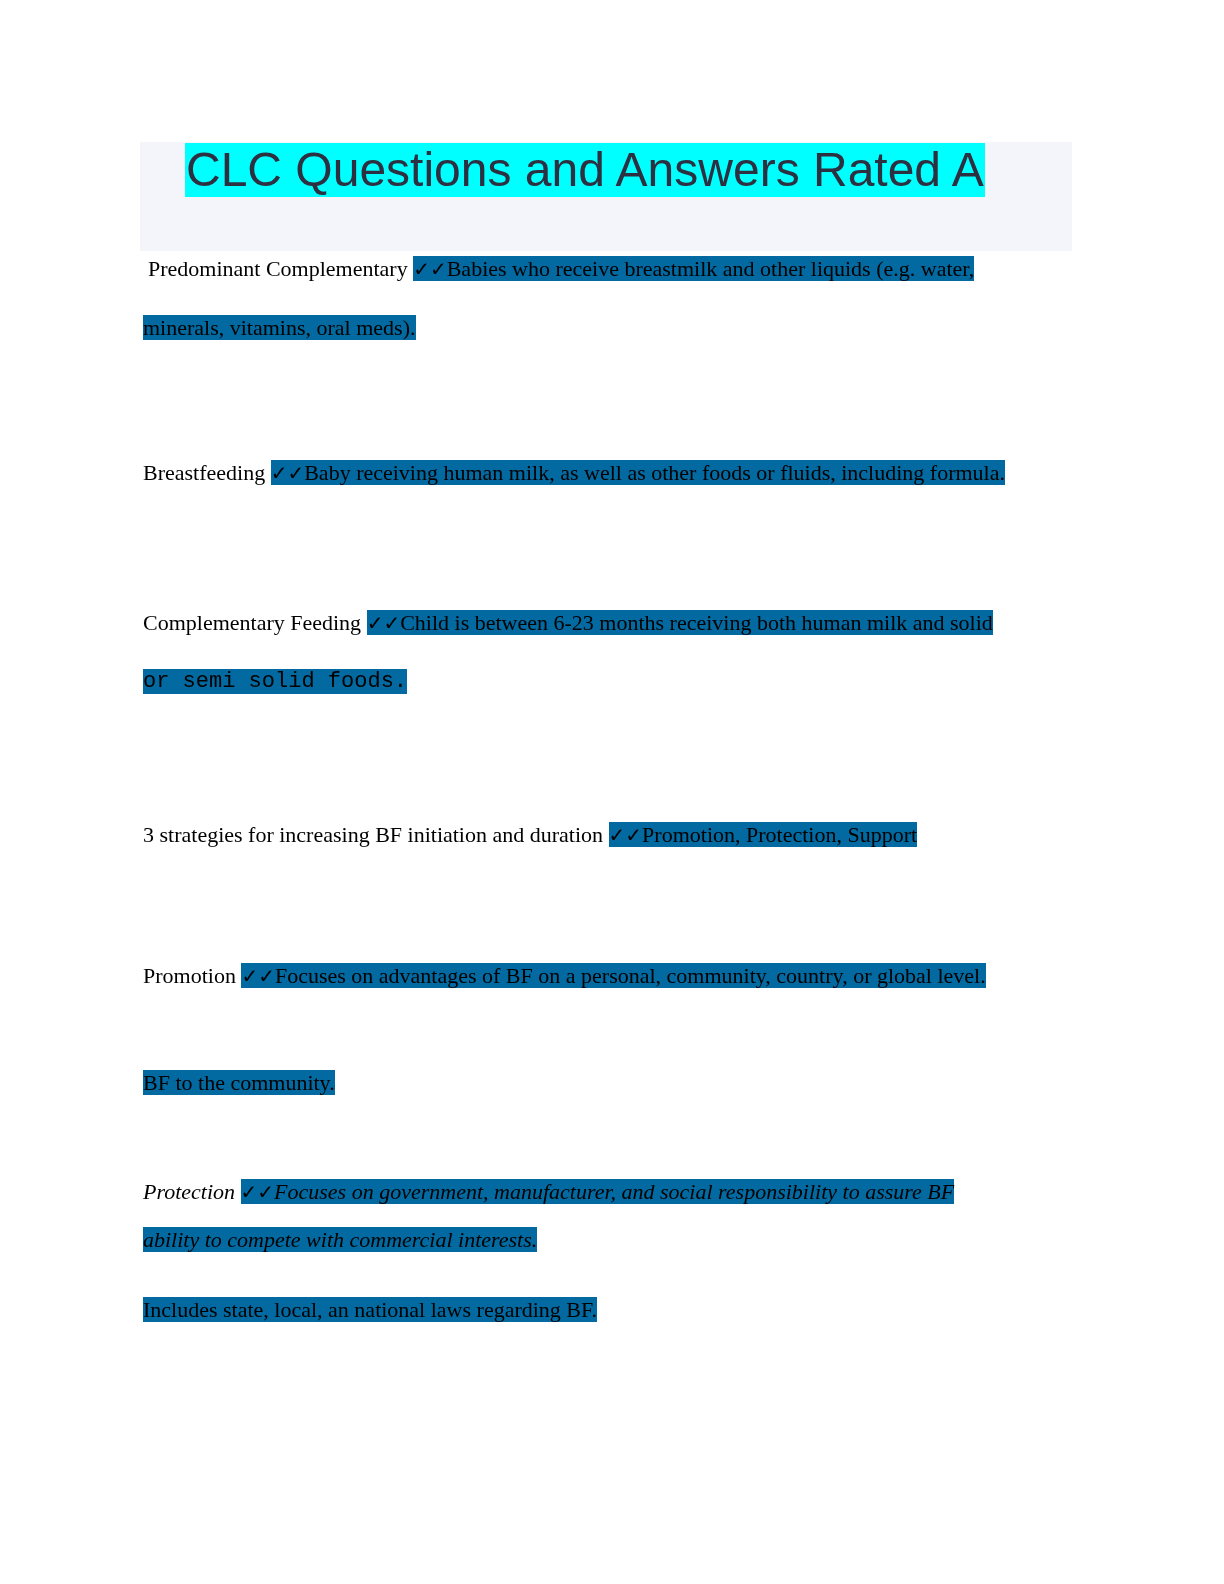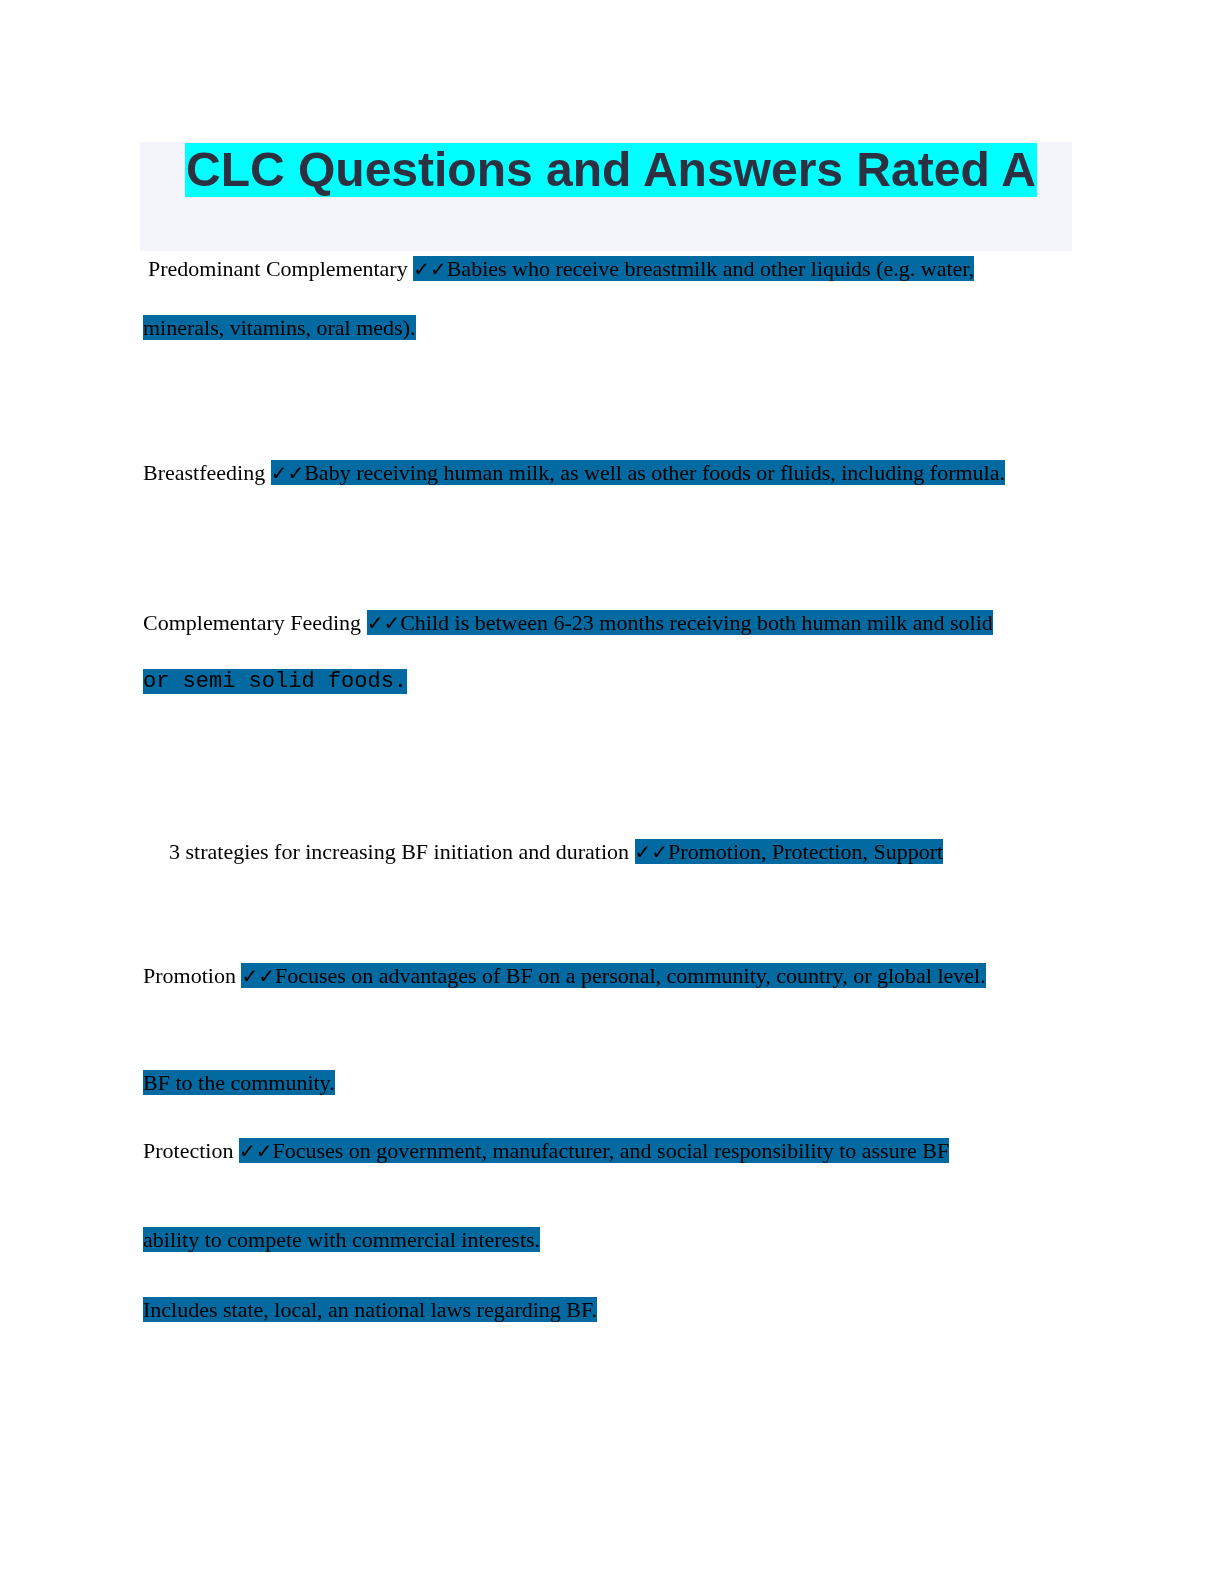--- a/index.html
+++ b/index.html
@@ -1,18 +1,18 @@
 <!DOCTYPE html>
 <html><head>
 <meta charset="utf-8">
 <style>
   html, body { margin: 0; padding: 0; background: #ffffff; }
   body { width: 1224px; height: 1584px; position: relative; overflow: hidden; font-family: "Liberation Serif", serif; color: #000; }
   .title-band { position: absolute; left: 140px; top: 142px; width: 932px; height: 109px; background: #f4f5fa; }
-  .title { position: absolute; left: 185px; top: 143px; height: 54px; background: #00ffff; color: #2c3040; font-family: "Liberation Sans", sans-serif; font-weight: bold; font-size: 48px; line-height: 54px; padding: 0 1px; white-space: nowrap; letter-spacing: 0px; }
+  .title { position: absolute; left: 185px; top: 143px; height: 54px; background: #00ffff; color: #2c3040; font-family: "Liberation Sans", sans-serif; font-weight: normal; font-size: 48px; line-height: 54px; padding: 0 1px; white-space: nowrap; letter-spacing: 0px; }
   .line { position: absolute; left: 143px; font-size: 22px; line-height: 30px; white-space: nowrap; }
   .hl { background: #0369a1; }
   .check { font-family: "DejaVu Sans", sans-serif; font-weight: bold; font-size: 20px; }
 </style>
 </head>
 <body>
 
 <div class="title-band"></div>
 <div class="title">CLC Questions and Answers Rated A</div>
 
@@ -30,35 +30,35 @@
 </div>
 
 <div class="line" style="top:608px;">
   <span>Complementary Feeding</span>
   <span class="hl"><span class="check">✓✓</span><span>Child is between 6-23 months receiving both human milk and solid</span></span>
 </div>
 <div class="line" style="top:667px;font-family:Liberation Mono, monospace;">
   <span class="hl">or semi solid foods.</span>
 </div>
 
-<div class="line" style="top:837px;margin-left:26px;">
+<div class="line" style="top:820px;">
   <span>3 strategies for increasing BF initiation and duration</span>
   <span class="hl"><span class="check">✓✓</span><span>Promotion, Protection, Support</span></span>
 </div>
 
 <div class="line" style="top:961px;text-align:right;">
   <span>Promotion</span>
   <span class="hl"><span class="check">✓✓</span><span>Focuses on advantages of BF on a personal, community, country, or global level.</span></span>
 </div>
 <div class="line" style="top:1068px;">
   <span class="hl">BF to the community.</span>
 </div>
 
-<div class="line" style="top:1136px;">
+<div class="line" style="top:1177px;font-style:italic;">
   <span>Protection</span>
   <span class="hl"><span class="check">✓✓</span><span>Focuses on government, manufacturer, and social responsibility to assure BF</span></span>
 </div>
-<div class="line" style="top:1225px;">
+<div class="line" style="top:1225px;font-style:italic;">
   <span class="hl">ability to compete with commercial interests.</span>
 </div>
 <div class="line" style="top:1295px;text-align:center;">
   <span class="hl">Includes state, local, an national laws regarding BF.</span>
 </div>
 
 </body></html>

